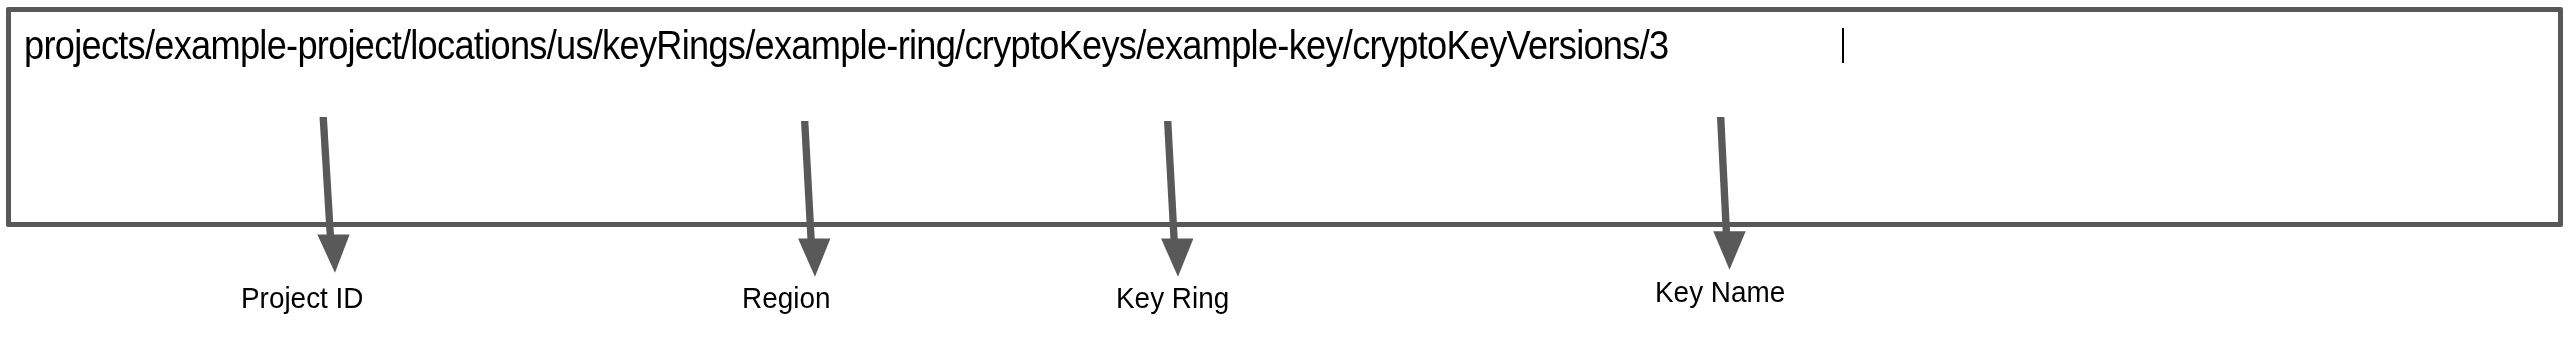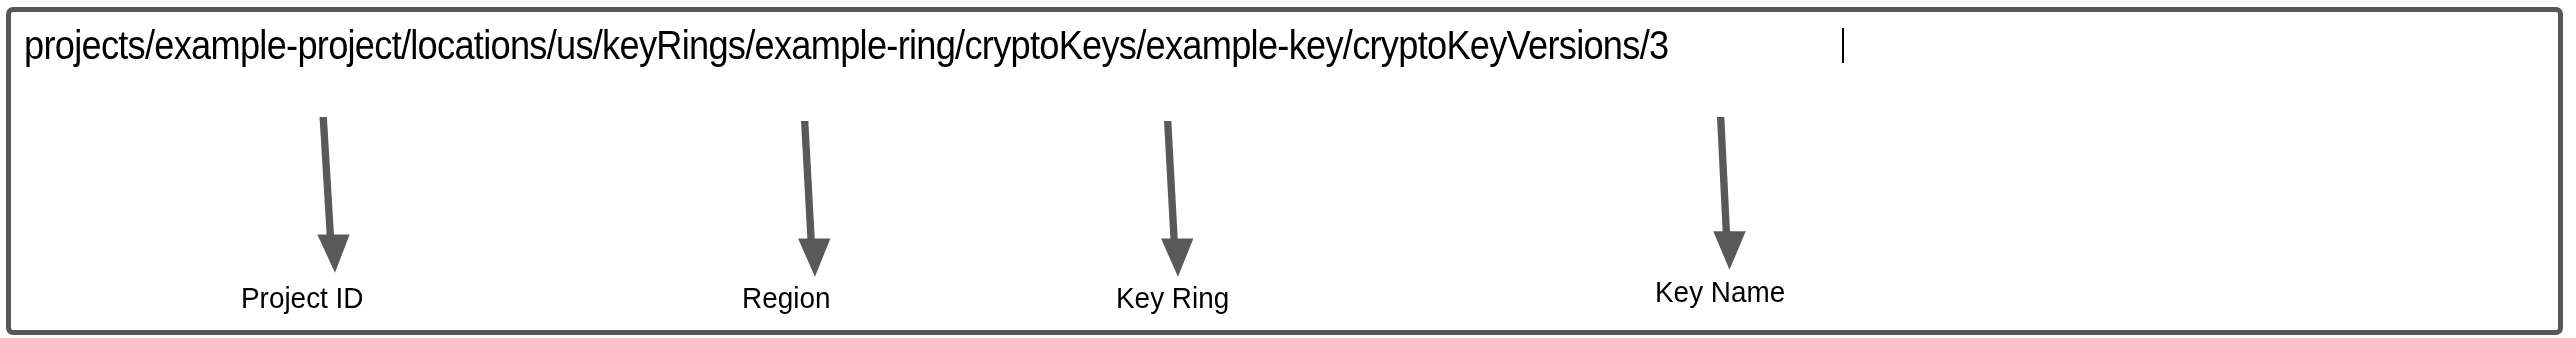--- a/index.html
+++ b/index.html
@@ -18,23 +18,23 @@
     background: #ffffff;
     overflow: hidden;
   }
 
   
   .frame {
     position: absolute;
     left: 5.9px;
     top: 7.4px;
     width: 2557px;
-    height: 328px;
+    height: 220px;
     border: 5.9px solid #585858;
-    border-radius: 7px;
+    border-radius: 2px;
     box-sizing: border-box;
     background: #ffffff;
   }
 
   
   .path-line {
     position: absolute;
     left: 13.3px;
     top: 5.9px;
     height: 54px;

